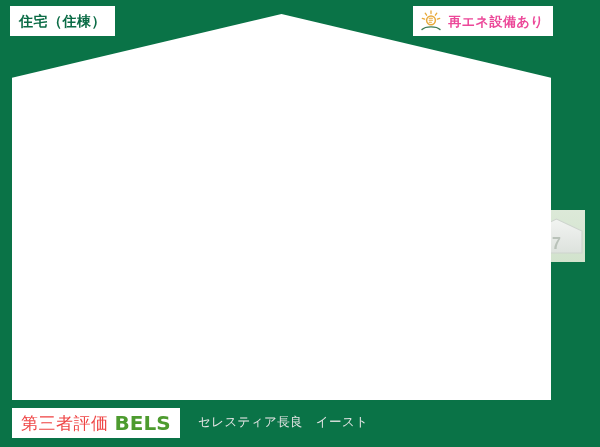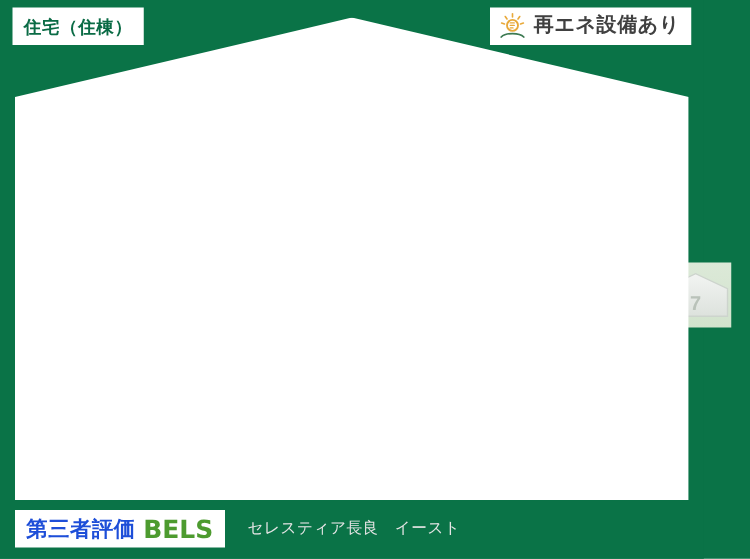--- a/index.html
+++ b/index.html
@@ -22,21 +22,21 @@
     padding:4px 9px;
     box-sizing:border-box;
     z-index:6;
   }
   .tag-left{left:10px;height:30px;}
   .tag-right{right:10px;height:30px;padding-left:6px;}
   .tag-text{
     font-size:14px;font-weight:bold;color:#0a6b45;
     letter-spacing:0.5px;white-space:nowrap;line-height:1;
   }
-  .tag-right .tag-text{color:#404040;font-size:16px;}
+  .tag-right .tag-text{color:#ec4899;font-size:13px;}
   .sun-ico{width:24px;height:22px;display:block;flex:0 0 auto;}
 
   
   .card{
     position:absolute;left:12px;right:12px;top:14px;bottom:47px;
     background:#ffffff;
     clip-path:polygon(0% 16.5%, 50% 0%, 100% 16.5%, 100% 100%, 0% 100%);
     z-index:2;
   }
 
@@ -141,21 +141,21 @@
   
   .footer{
     position:absolute;left:0;right:0;bottom:0;height:47px;
     background:#0a7347;z-index:5;
   }
   .bels{
     position:absolute;left:12px;top:8px;height:30px;
     background:#ffffff;display:flex;align-items:center;gap:6px;
     padding:0 9px;box-sizing:border-box;
   }
-  .bels-jp{font-size:17px;font-weight:bold;color:#1d4ed8;letter-spacing:0.5px;line-height:1;}
+  .bels-jp{font-size:17px;font-weight:normal;color:#ef4444;letter-spacing:0.5px;line-height:1;}
   .bels-en{font-size:20px;font-weight:bold;color:#4d9b2f;letter-spacing:0px;line-height:1;font-family:"DejaVu Sans",sans-serif;}
   .prop-name{
     position:absolute;left:198px;top:16px;
     font-size:12.5px;color:#e5e5e5;letter-spacing:0.4px;white-space:nowrap;line-height:1;
   }
   .footer-right{
     position:absolute;right:12px;top:9px;text-align:right;
   }
   .eval-date{font-size:12.5px;color:#ffffff;line-height:1;letter-spacing:0.3px;}
   .doc-id{font-size:8px;color:#cfe3d7;line-height:1;margin-top:6px;letter-spacing:0.2px;

